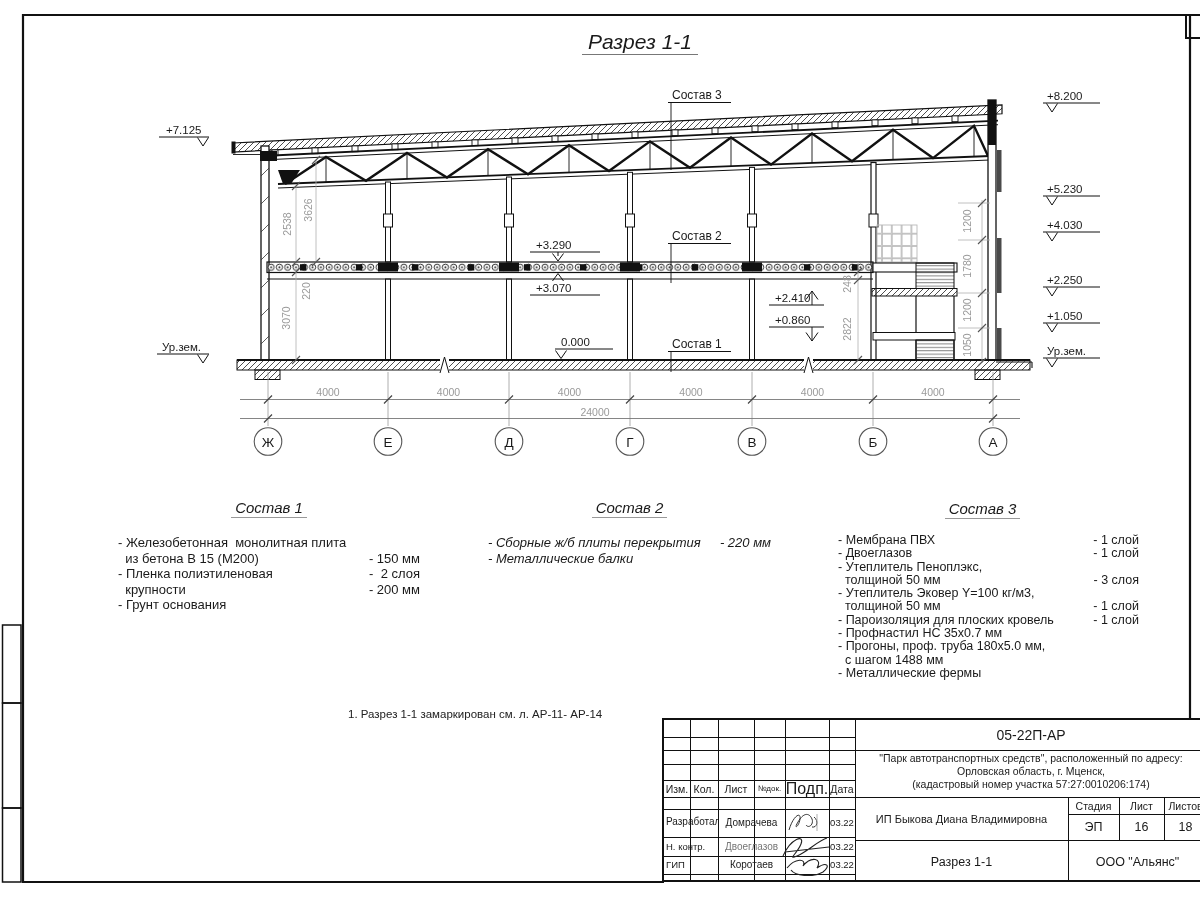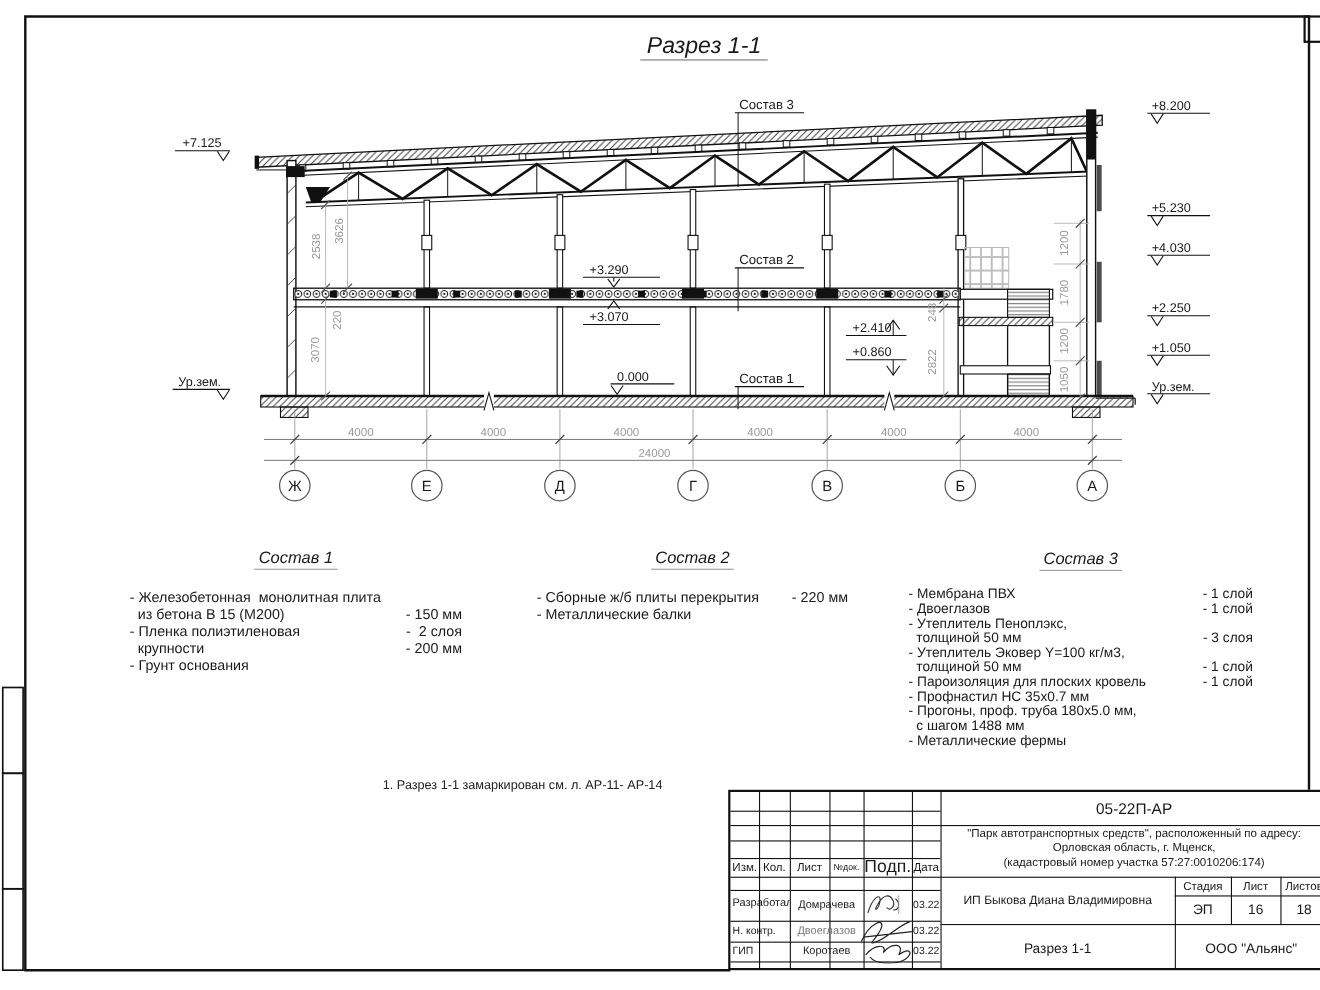--- a/index.html
+++ b/index.html
@@ -16,24 +16,24 @@
            font-size:21px;font-style:italic;}
   .pgtitle span{border-bottom:1.4px solid #777;padding:0 6px 1px;}
 
   .comp{position:absolute;font-size:13px;}
   .comp .ctitle{text-align:center;font-style:italic;font-size:15px;margin-bottom:19px;}
   .comp .ctitle span{border-bottom:1.2px solid #999;padding:0 4px 1px;}
   .crow{display:flex;justify-content:space-between;white-space:pre;line-height:15.5px;}
   .crow .cv{padding-left:10px;}
   .comp1{left:118px;top:499px;width:302px;}
   .comp2{left:488px;top:499px;width:283px;}
-  .comp2 .crow{line-height:16px;}
+  .comp2 .crow{line-height:16px;font-style:italic;}
   .comp3{left:826px;top:500px;width:313px;font-size:12.5px;}
   .comp3 .ctitle{margin-bottom:17px;}
-  .comp3 .crow{line-height:13.3px;}
+  .comp3 .crow{line-height:13.3px;margin-left:12px;}
 
   .note{position:absolute;left:348px;top:708px;font-size:11.5px;color:#222;text-align:right;}
 
   .tb{position:absolute;left:662px;top:718px;width:543px;height:164px;
       border:2px solid #111;box-sizing:border-box;font-size:11px;}
   .tb .vl{position:absolute;width:0;border-left:1.3px solid #111;top:0;bottom:0;}
   .tb .hl{position:absolute;height:0;border-top:1.3px solid #111;}
   .tb .tc{position:absolute;display:flex;align-items:center;justify-content:center;
           text-align:center;overflow:hidden;line-height:12px;}
   .tb .tl{justify-content:flex-start;text-align:left;}

